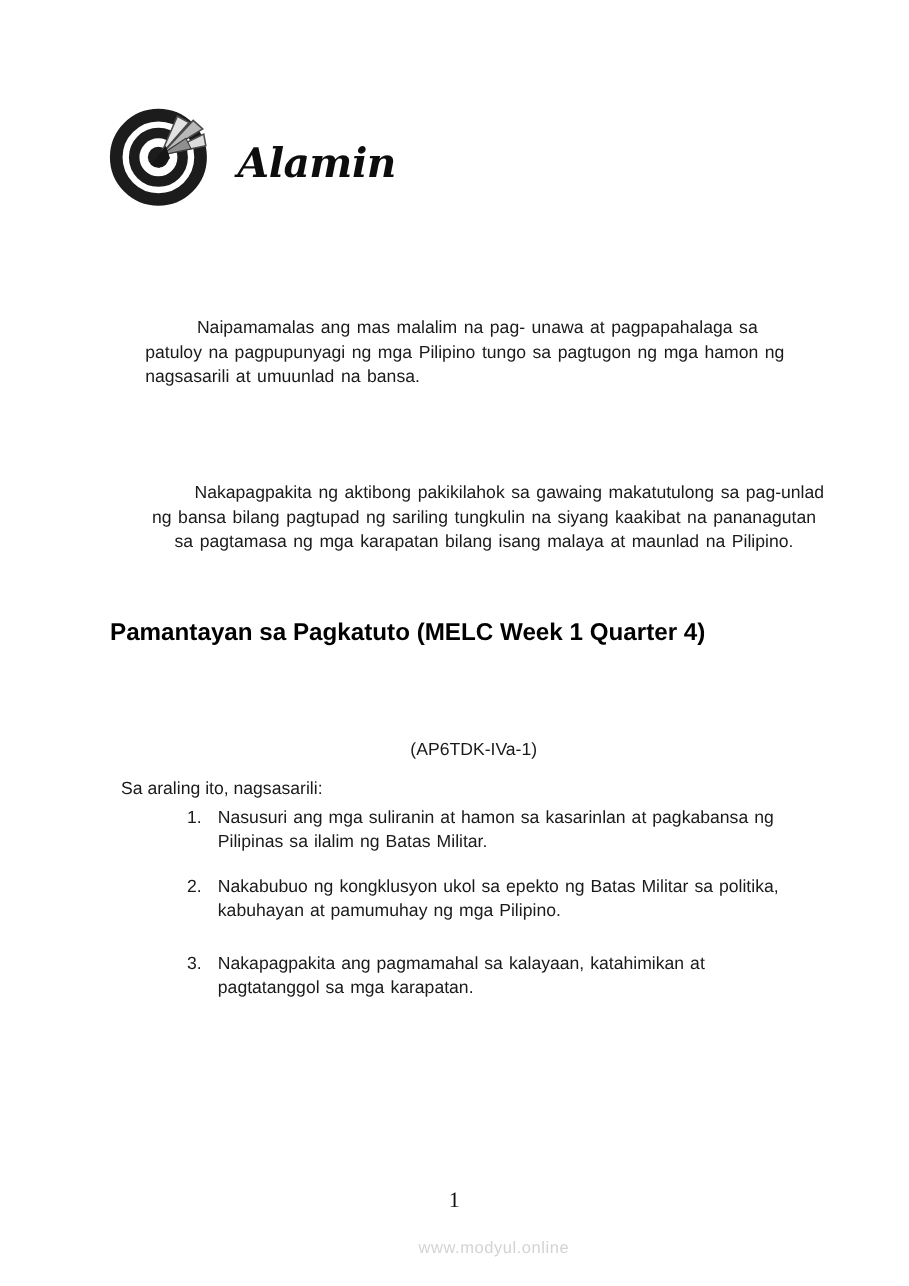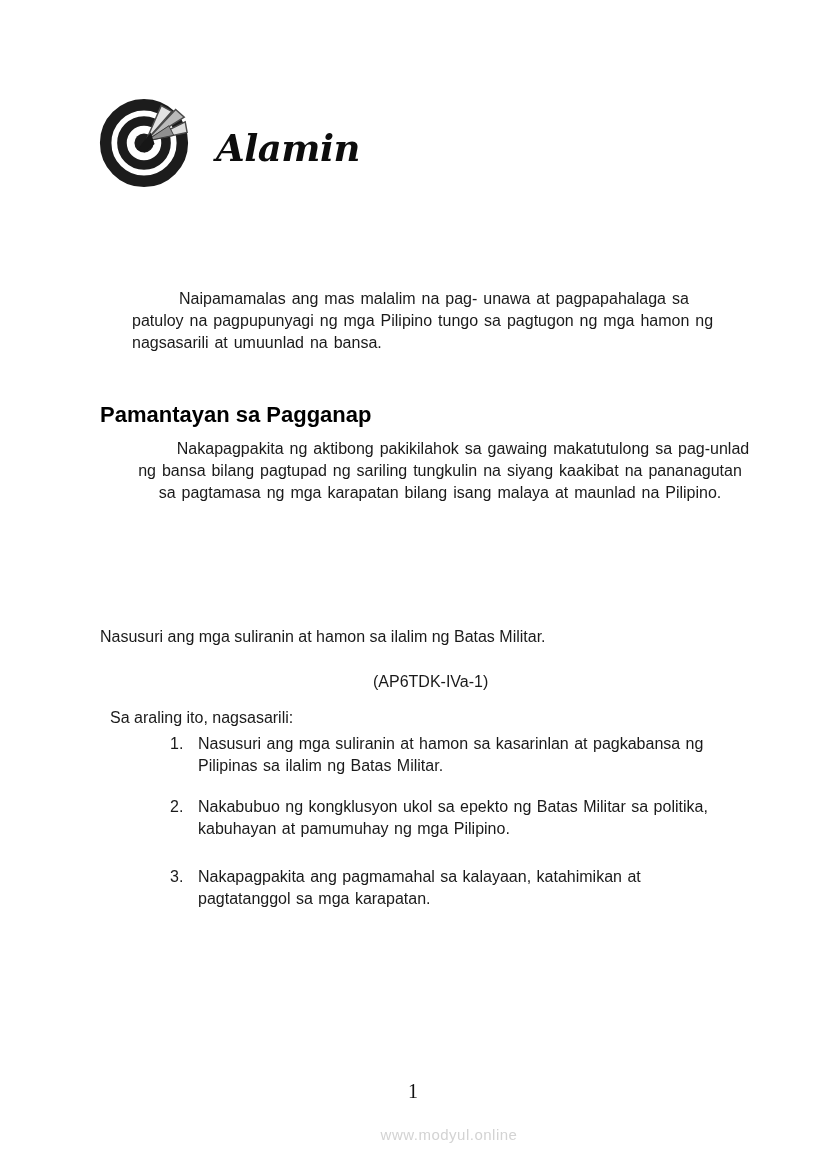--- a/index.html
+++ b/index.html
@@ -90,26 +90,25 @@
         <path d="M41 55 L55 37 L59 49 L49 58 Z" fill="#161616"></path>
       </g>
     </svg>
   </div>
   <div class="abs alamin-label">Alamin</div>
 
   <p class="abs body-par p1">Naipamamalas ang mas malalim na pag- unawa at pagpapahalaga sa
 patuloy na pagpupunyagi ng mga Pilipino tungo sa pagtugon ng mga hamon ng
 nagsasarili at umuunlad na bansa.</p>
 
-  <h2 class="abs doc-heading h2">Pamantayan sa Pagganap</h2>
   <p class="abs body-par p2">Nakapagpakita ng aktibong pakikilahok sa gawaing makatutulong sa pag-unlad
 ng bansa bilang pagtupad ng sariling tungkulin na siyang kaakibat na pananagutan
 sa pagtamasa ng mga karapatan bilang isang malaya at maunlad na Pilipino.</p>
 
-  <p class="abs melc-line">Nasusuri ang mga suliranin at hamon sa ilalim ng Batas Militar.</p>
+  <h2 class="abs doc-heading h3">Pamantayan sa Pagkatuto (MELC Week 1 Quarter 4)</h2>
   <div class="abs melc-code">(AP6TDK-IVa-1)</div>
 
   <div class="abs obj-intro">Sa araling ito, nagsasarili:</div>
   <ol class="abs obj-list">
     <li>
       <span class="li-num">1.</span>
       <span class="li-text">Nasusuri ang mga suliranin at hamon sa kasarinlan at pagkabansa ng
 Pilipinas sa ilalim ng Batas Militar.</span>
     </li>
     <li>

